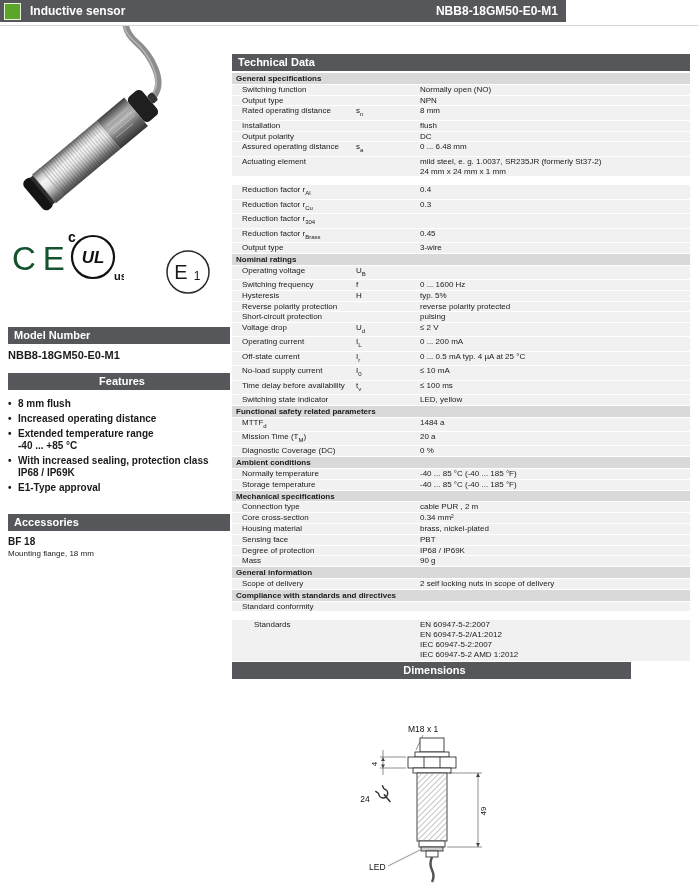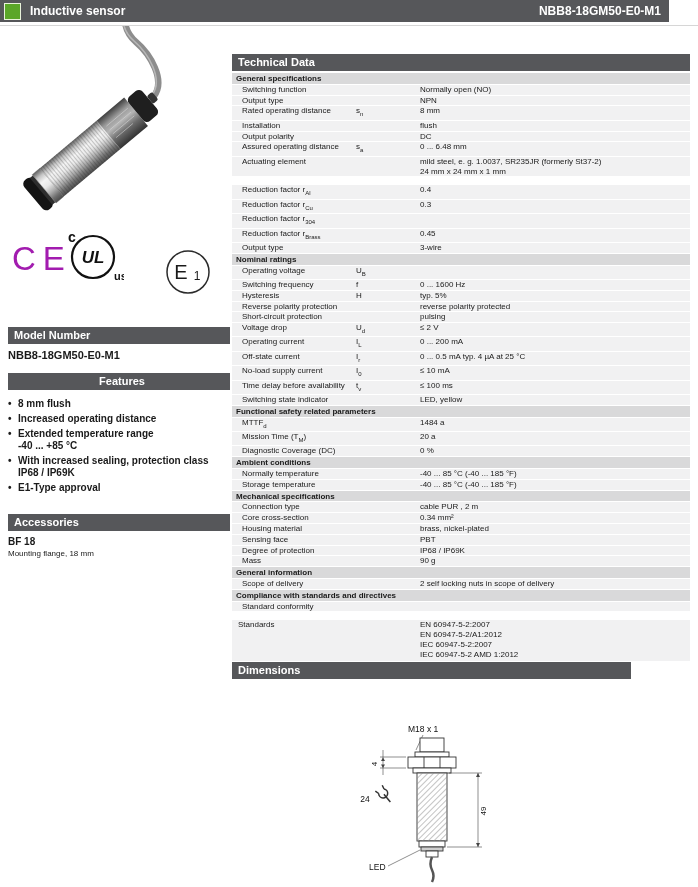--- a/index.html
+++ b/index.html
@@ -1,50 +1,50 @@
 <!DOCTYPE html>
 <html style="--bar_gray: #56575a; --accent_green: #5ba629; --row_bg: #f1f1f2; --section_bg: #d9d9da;"><head>
 <meta charset="utf-8">
 <style>
   html,body{margin:0;padding:0;}
   body{width:698px;height:887px;position:relative;background:#fff;
        font-family:"Liberation Sans",sans-serif;color:#1a1a1a;overflow:hidden;}
-  .tophdr{position:absolute;left:0;top:0;width:669px;height:22px;background:var(--bar_gray,#56575a);}
+  .tophdr{position:absolute;left:0;top:0;width:566px;height:22px;background:var(--bar_gray,#56575a);}
   .greensq{position:absolute;left:4px;top:3px;width:15px;height:15px;background:var(--accent_green,#5ba629);border:1px solid #e8f2da;}
   .tophdr .title{position:absolute;left:30px;top:4px;color:#fff;font-size:12px;font-weight:bold;}
   .tophdr .pn{position:absolute;right:8px;top:4px;color:#fff;font-size:12px;font-weight:bold;}
   .toprule{position:absolute;left:0;top:25px;width:698px;height:1px;background:#d6d6d6;}
   .bar{position:absolute;background:var(--bar_gray,#56575a);color:#fff;font-weight:bold;font-size:11px;line-height:17px;height:17px;padding-left:6px;box-sizing:border-box;}
   
   .photo{position:absolute;left:8px;top:26px;width:222px;height:205px;}
-  .ce{position:absolute;left:12px;top:240px;font-size:33px;letter-spacing:7px;color:#a21caf;}
+  .ce{position:absolute;left:12px;top:240px;font-size:33px;letter-spacing:7px;color:#14532d;}
   .ulmark{position:absolute;left:62px;top:224px;}
   .e1mark{position:absolute;left:162px;top:246px;}
   .modelbar{left:8px;top:327px;width:222px;}
   .modelval{position:absolute;left:8px;top:349px;font-size:11px;font-weight:bold;}
   .featbar{left:8px;top:373px;width:222px;text-align:center;}
   .featlist{position:absolute;left:8px;top:398px;width:222px;}
   .feat{display:flex;margin-bottom:3px;font-size:10px;font-weight:bold;line-height:12px;}
   .blt{width:10px;flex:0 0 10px;}
   .ftext{white-space:pre-line;}
   .accbar{left:8px;top:514px;width:222px;}
   .accname{position:absolute;left:8px;top:536px;font-size:10px;font-weight:bold;}
   .accdesc{position:absolute;left:8px;top:549px;font-size:8px;}
   
   .techbar{left:232px;top:54px;width:458px;}
   .techtable{position:absolute;left:232px;top:73px;width:458px;height:588px;overflow:hidden;font-size:8px;}
   .trow{display:grid;grid-template-columns:124px 64px 1fr;background:var(--row_bg,#f1f1f2);border-bottom:1px solid #fff;}
   .trow>div{line-height:9.8px;}
   .tlab{padding-left:10px;}
-  .tlab.ind{padding-left:6px;}
+  .tlab.ind{padding-left:22px;}
   .tval{white-space:pre-line;padding-right:4px;}
   .tsec{background:var(--section_bg,#d9d9da);font-weight:bold;line-height:9.8px;padding:1px 0 0 4px;border-bottom:1px solid #fff;}
   .tgap{height:8px;}
   sub{font-size:6px;}
-  .dimbar{left:232px;top:662px;width:399px;}
+  .dimbar{left:232px;top:662px;width:399px;text-align:center;}
   .dimsvg{position:absolute;left:232px;top:680px;}
   svg text{font-family:"Liberation Sans",sans-serif;}
 </style>
 </head>
 <body>
 
 <div class="tophdr">
   <div class="greensq"></div>
   <div class="title">Inductive sensor</div>
   <div class="pn">NBB8-18GM50-E0-M1</div>

